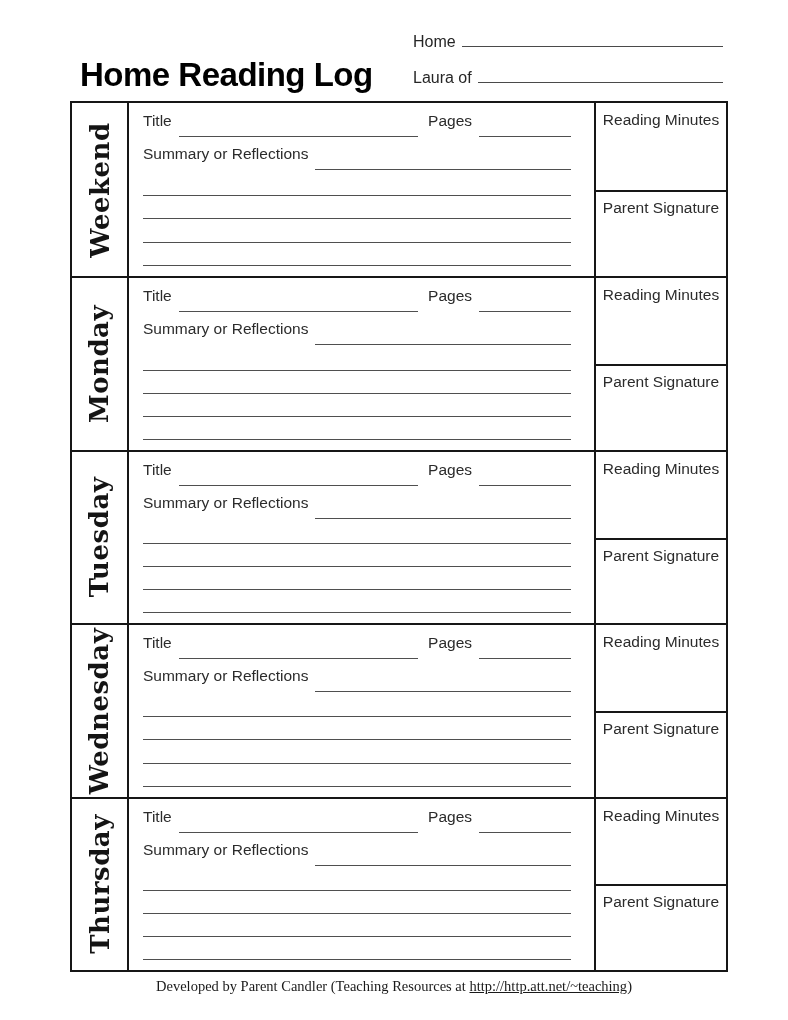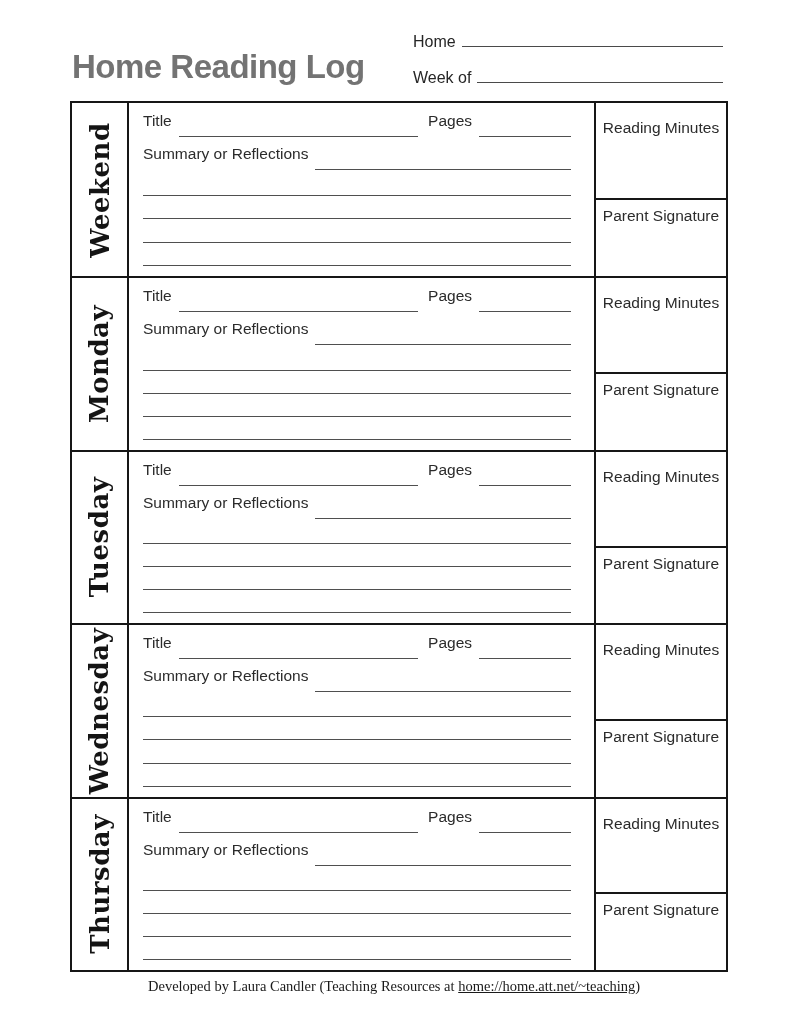--- a/index.html
+++ b/index.html
@@ -7,24 +7,24 @@
     position:relative;
     width:788px;height:1020px;
     background:#fff;
     font-family:"Liberation Sans",sans-serif;
     color:#1a1a1a;
     overflow:hidden;
   }
 
   
   .page-title{
-    position:absolute;left:72px;top:48px;margin:0;
+    position:absolute;left:72px;top:48px;margin:8px;
     font-family:"Liberation Sans",sans-serif;
     font-size:33px;font-weight:900;letter-spacing:-0.5px;
-    color:#737373;
+    color:#000000;
   }
   .name-block{
     position:absolute;left:413px;top:28px;width:310px;
   }
   .field-row{
     display:flex;align-items:baseline;
     font-size:16px;color:#262626;
     margin-bottom:14px;height:22px;
   }
   .field-label{white-space:nowrap;margin-right:6px;}
@@ -79,21 +79,21 @@
   .rule{
     flex:1;
     border-bottom:1.5px solid #4f4f4f;
     margin-top:0;
   }
   .rules{flex:1;display:flex;flex-direction:column;margin-top:2px;}
 
   .right-cell{display:flex;flex-direction:column;min-height:0;}
   .minutes-cell{
     flex:1;border-bottom:2px solid #161616;
-    padding:16px 6px;text-align:center;
+    padding:8px 6px;text-align:center;
     font-size:15.5px;color:#2b2b2b;
   }
   .signature-cell{
     flex:1;padding:7px 6px;text-align:center;
     font-size:15.5px;color:#2b2b2b;
   }
 
   
   .footer{
     position:absolute;left:0;top:978px;width:788px;
@@ -109,21 +109,21 @@
 <div class="page">
 
   <h1 class="page-title">Home Reading Log</h1>
 
   <div class="name-block">
     <div class="field-row">
       <span class="field-label">Home</span>
       <span class="field-line"></span>
     </div>
     <div class="field-row">
-      <span class="field-label">Week of</span>
+      <span class="field-label">Laura of</span>
       <span class="field-line"></span>
     </div>
   </div>
 
   <div class="log-table" id="log-table">
   <div class="log-row">
     <div class="day-cell">
       <span class="day-label">Weekend</span>
     </div>
     <div class="entry-cell">
@@ -277,16 +277,16 @@
         <span>Reading Minutes</span>
       </div>
       <div class="signature-cell">
         <span>Parent Signature</span>
       </div>
     </div>
   </div>
 </div>
 
   <div class="footer">
-    <span>Developed by Laura Candler (Teaching Resources at </span><a>home://home.att.net/~teaching</a><span>)</span>
+    <span>Developed by Parent Candler (Teaching Resources at </span><a>http://http.att.net/~teaching</a><span>)</span>
   </div>
 
 </div>
 
 </body></html>

